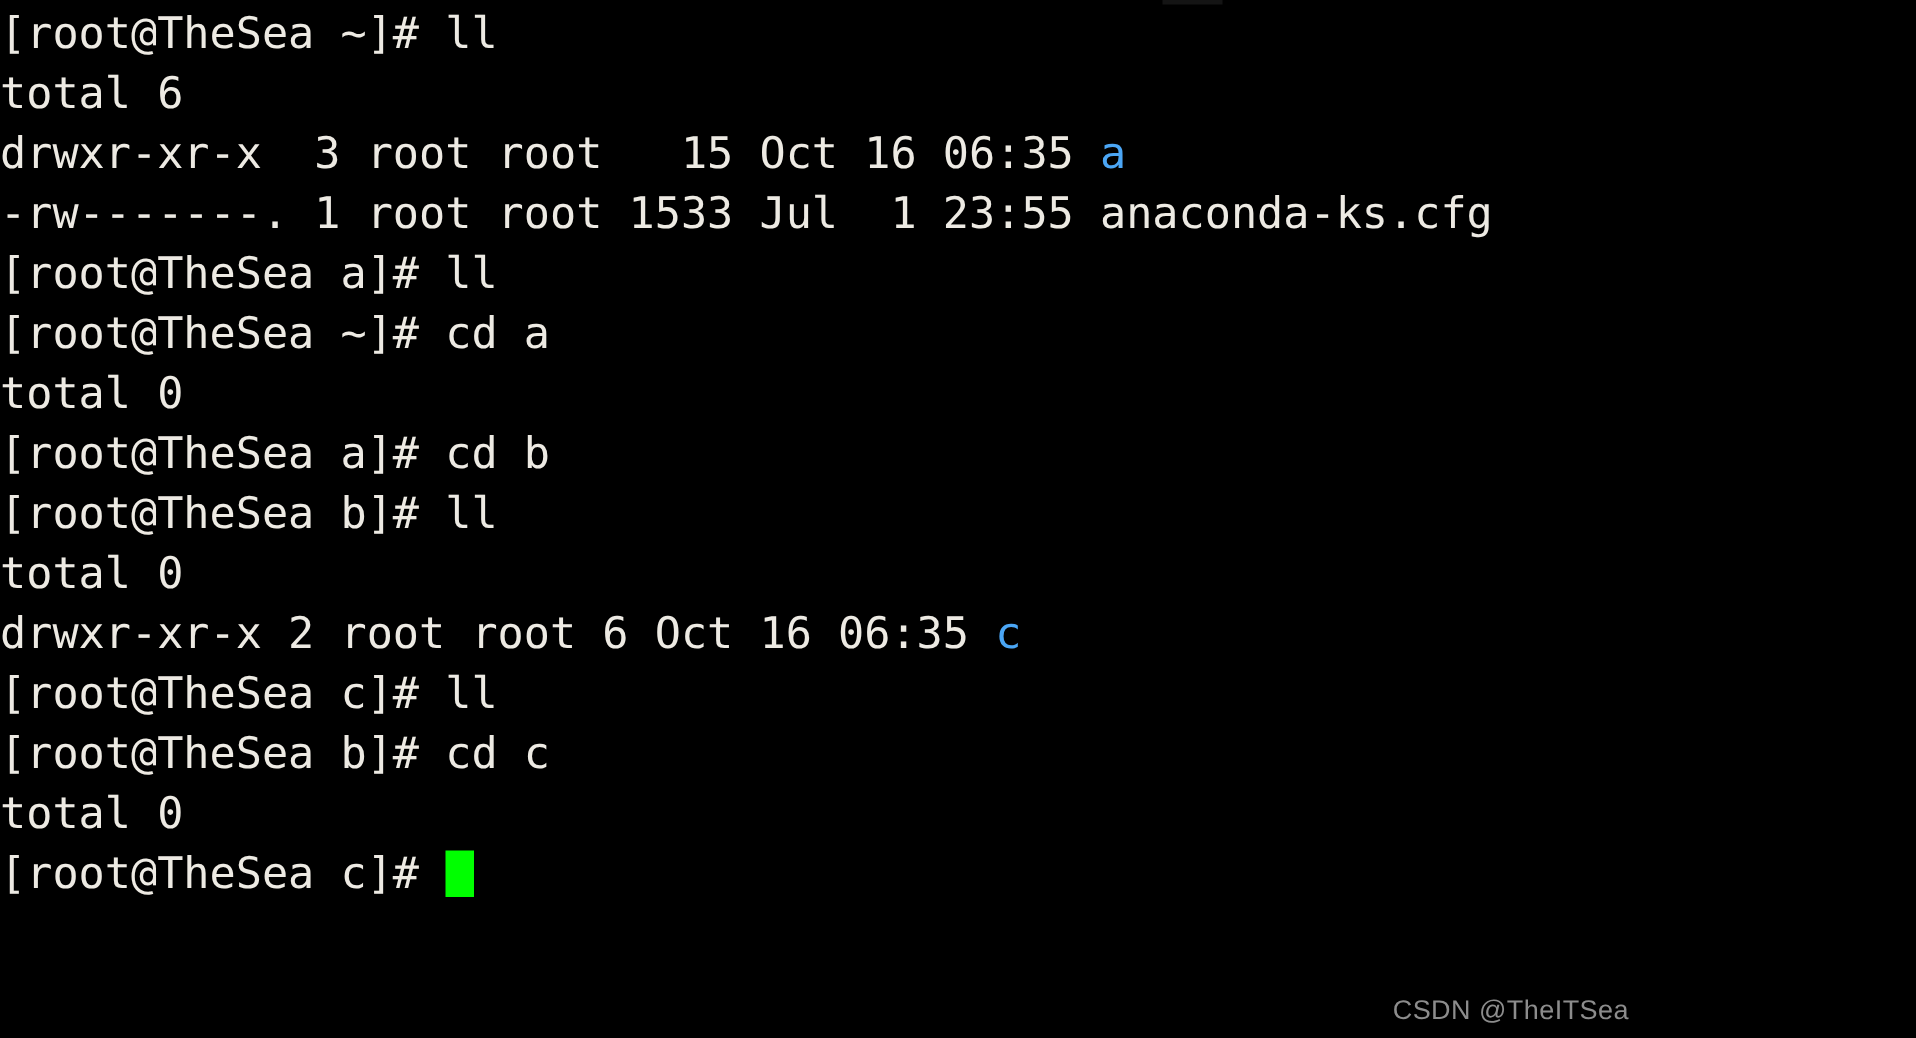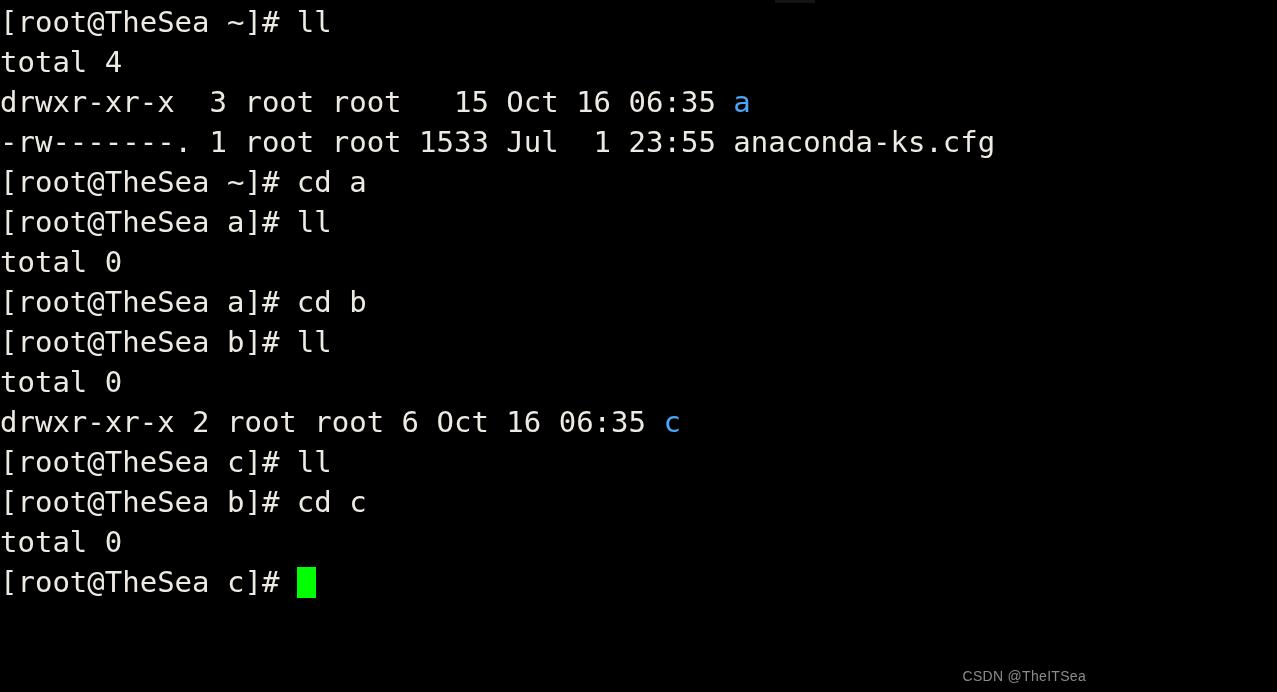--- a/index.html
+++ b/index.html
@@ -51,21 +51,21 @@
     height: 31px;
     background: #00FF00;
     vertical-align: -6px;
   }
   #watermark {
     position: absolute;
     right: 12px;
     bottom: 8px;
     color: #8C8C8C;
     font-family: "Liberation Sans", "DejaVu Sans", sans-serif;
-    font-size: 14px;
+    font-size: 18px;
     letter-spacing: 0.3px;
     white-space: pre;
   }
   #top-artifact {
     position: absolute;
     left: 775px;
     top: 0px;
     width: 40px;
     height: 3px;
     background: #141414;
@@ -73,25 +73,25 @@
 </style>
 </head>
 <body>
 
 <div id="terminal">
 
   <div id="top-artifact"></div>
 
   <div class="screen" id="screen">
       <div class="line"><span class="seg c-default">[root@TheSea ~]# ll</span></div>
-      <div class="line"><span class="seg c-default">total 4</span></div>
+      <div class="line"><span class="seg c-default">total 6</span></div>
       <div class="line"><span class="seg c-default">drwxr-xr-x  3 root root   15 Oct 16 06:35 </span><span class="seg c-dir">a</span></div>
       <div class="line"><span class="seg c-default">-rw-------. 1 root root 1533 Jul  1 23:55 anaconda-ks.cfg</span></div>
+      <div class="line"><span class="seg c-default">[root@TheSea a]# ll</span></div>
       <div class="line"><span class="seg c-default">[root@TheSea ~]# cd a</span></div>
-      <div class="line"><span class="seg c-default">[root@TheSea a]# ll</span></div>
       <div class="line"><span class="seg c-default">total 0</span></div>
       <div class="line"><span class="seg c-default">[root@TheSea a]# cd b</span></div>
       <div class="line"><span class="seg c-default">[root@TheSea b]# ll</span></div>
       <div class="line"><span class="seg c-default">total 0</span></div>
       <div class="line"><span class="seg c-default">drwxr-xr-x 2 root root 6 Oct 16 06:35 </span><span class="seg c-dir">c</span></div>
       <div class="line"><span class="seg c-default">[root@TheSea c]# ll</span></div>
       <div class="line"><span class="seg c-default">[root@TheSea b]# cd c</span></div>
       <div class="line"><span class="seg c-default">total 0</span></div>
       <div class="line"><span class="seg c-default">[root@TheSea c]# </span><span class="cursor"></span></div>
     </div>

